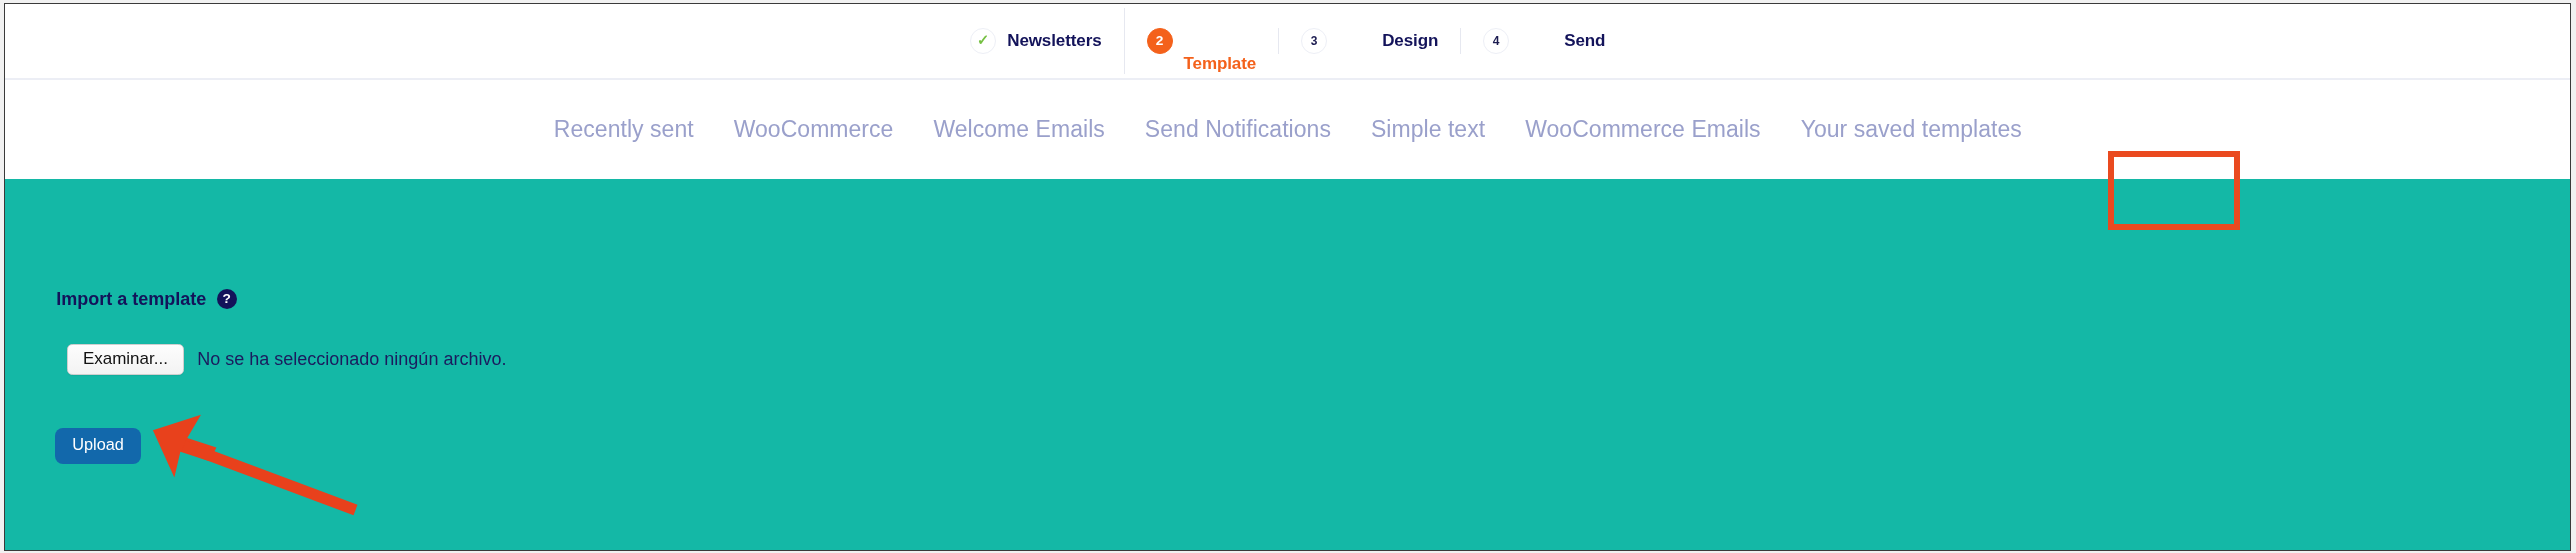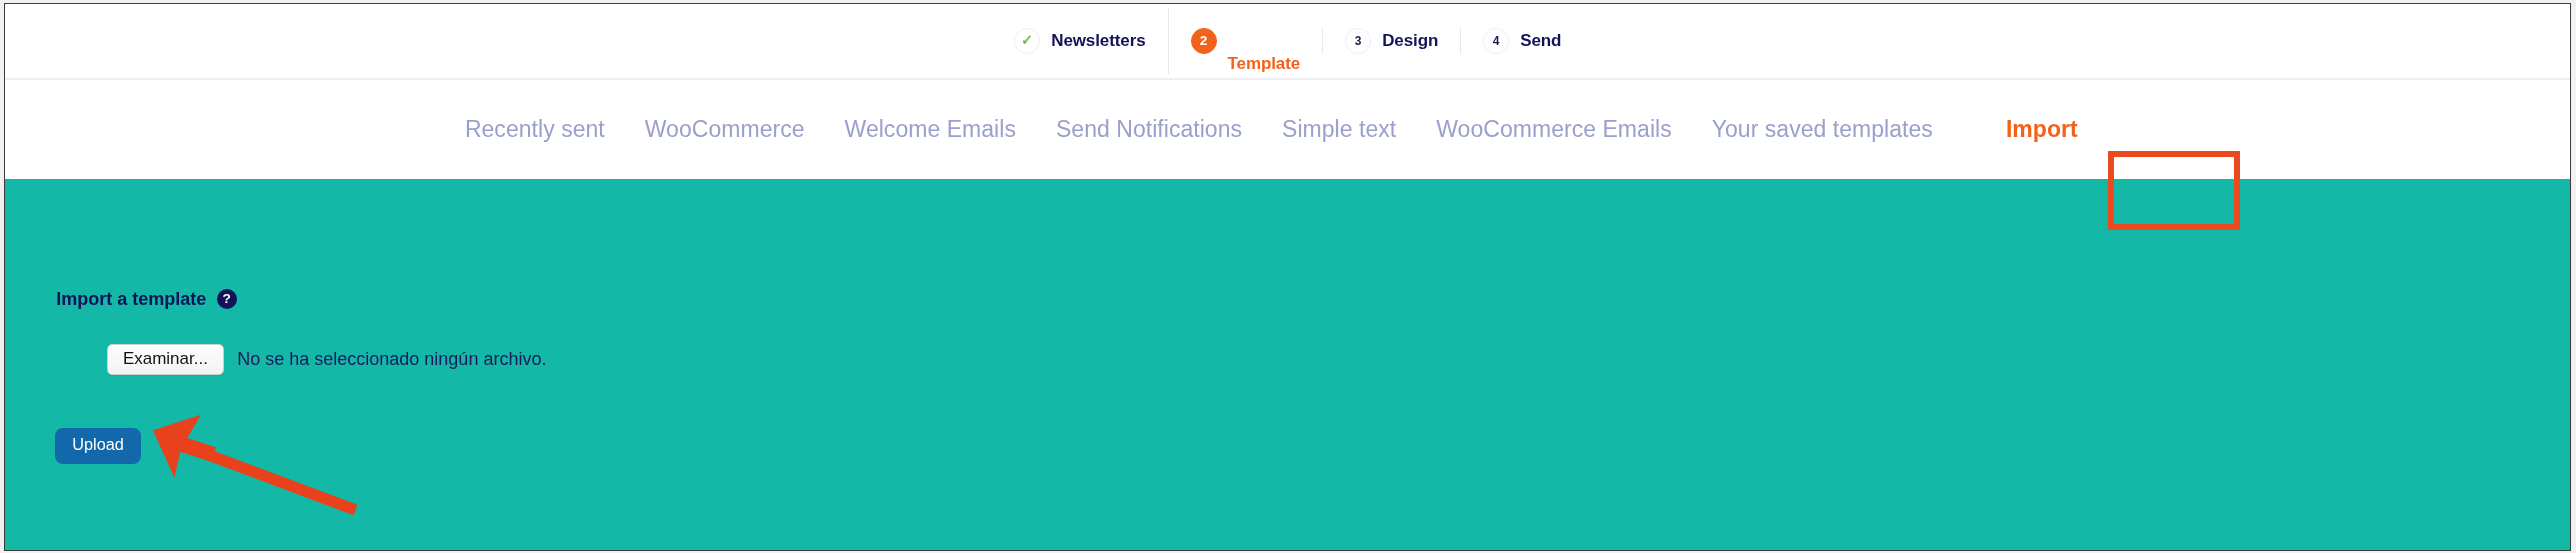--- a/index.html
+++ b/index.html
@@ -102,21 +102,21 @@
     font-weight: 600;
   }
   .step-label {
     font-size: 17px;
     font-weight: 700;
     letter-spacing: -0.1px;
     white-space: nowrap;
   }
   .step-label.done    { color: #13135a; }
   .step-label.current { color: #f4611b; margin-top: 46px; }
-  .step-label.todo    { color: #13135a; font-weight: 600; }
+  .step-label.todo    { color: #13135a; font-weight: 600; margin-left: 44px; }
 
   
   .tabs-row {
     position: absolute;
     left: 0;
     top: 76px;
     width: 100%;
     height: 99px;
     display: flex;
     align-items: center;
@@ -205,21 +205,20 @@
     margin-left: 1.7px;
   }
 
   .file-row {
     position: absolute;
     left: 62px;
     top: 165px;
     display: flex;
     align-items: center;
     gap: 13.7px;
-    margin-left: 40px;
   }
   .browse-btn {
     font-family: "Liberation Sans", sans-serif;
     font-size: 17px;
     color: #121212;
     background: linear-gradient(#fdfdfd, #f3f3f3);
     border: 0.9px solid #cfcfcf;
     border-radius: 5.1px;
     padding: 4.3px 14.6px 5.1px;
     line-height: 1.15;
@@ -295,24 +294,20 @@
 
     <div class="tabs-row">
       <a class="tab">Recently sent</a>
       <a class="tab">WooCommerce</a>
       <a class="tab">Welcome Emails</a>
       <a class="tab">Send Notifications</a>
       <a class="tab">Simple text</a>
       <a class="tab">WooCommerce Emails</a>
       <a class="tab">Your saved templates</a>
 
-      <span class="tab-active-wrap">
-        <a class="tab active">Import</a>
-        <span class="tab-underline"></span>
-      </span>
     </div>
 
     <div class="form-area">
 
       <div class="section-title">
         <span>Import a template</span>
         <span class="help-icon">?</span>
       </div>
 
       <div class="file-row">

